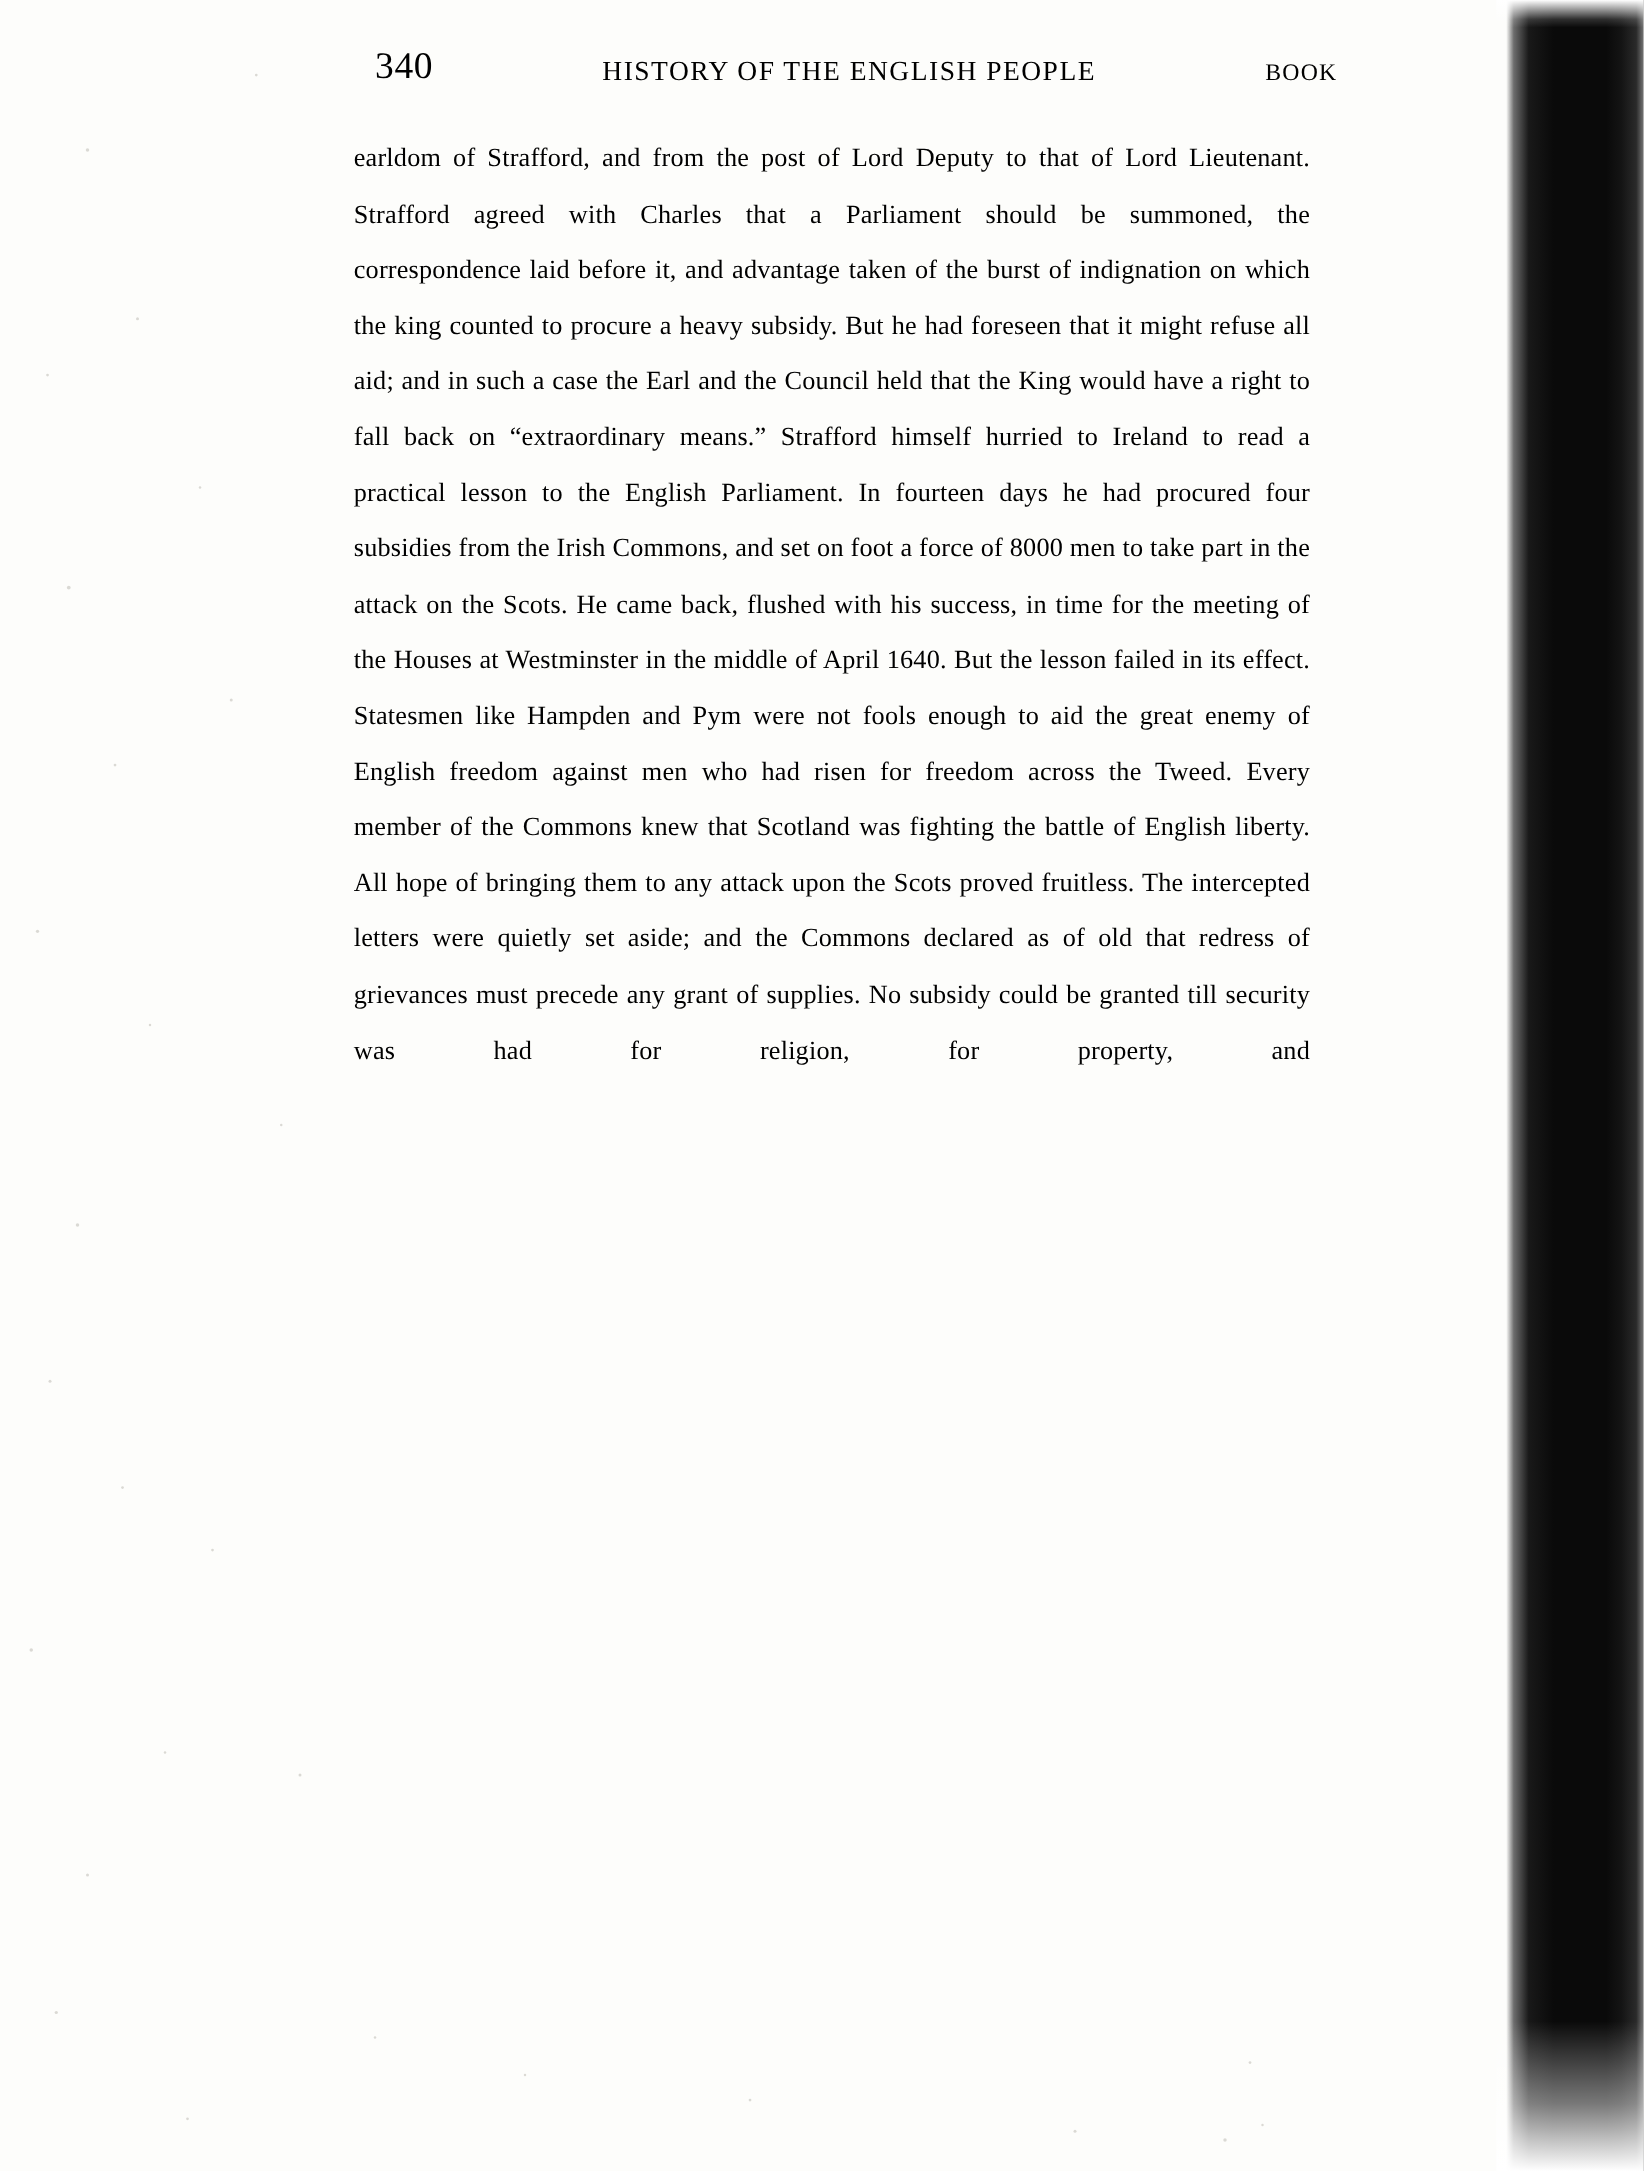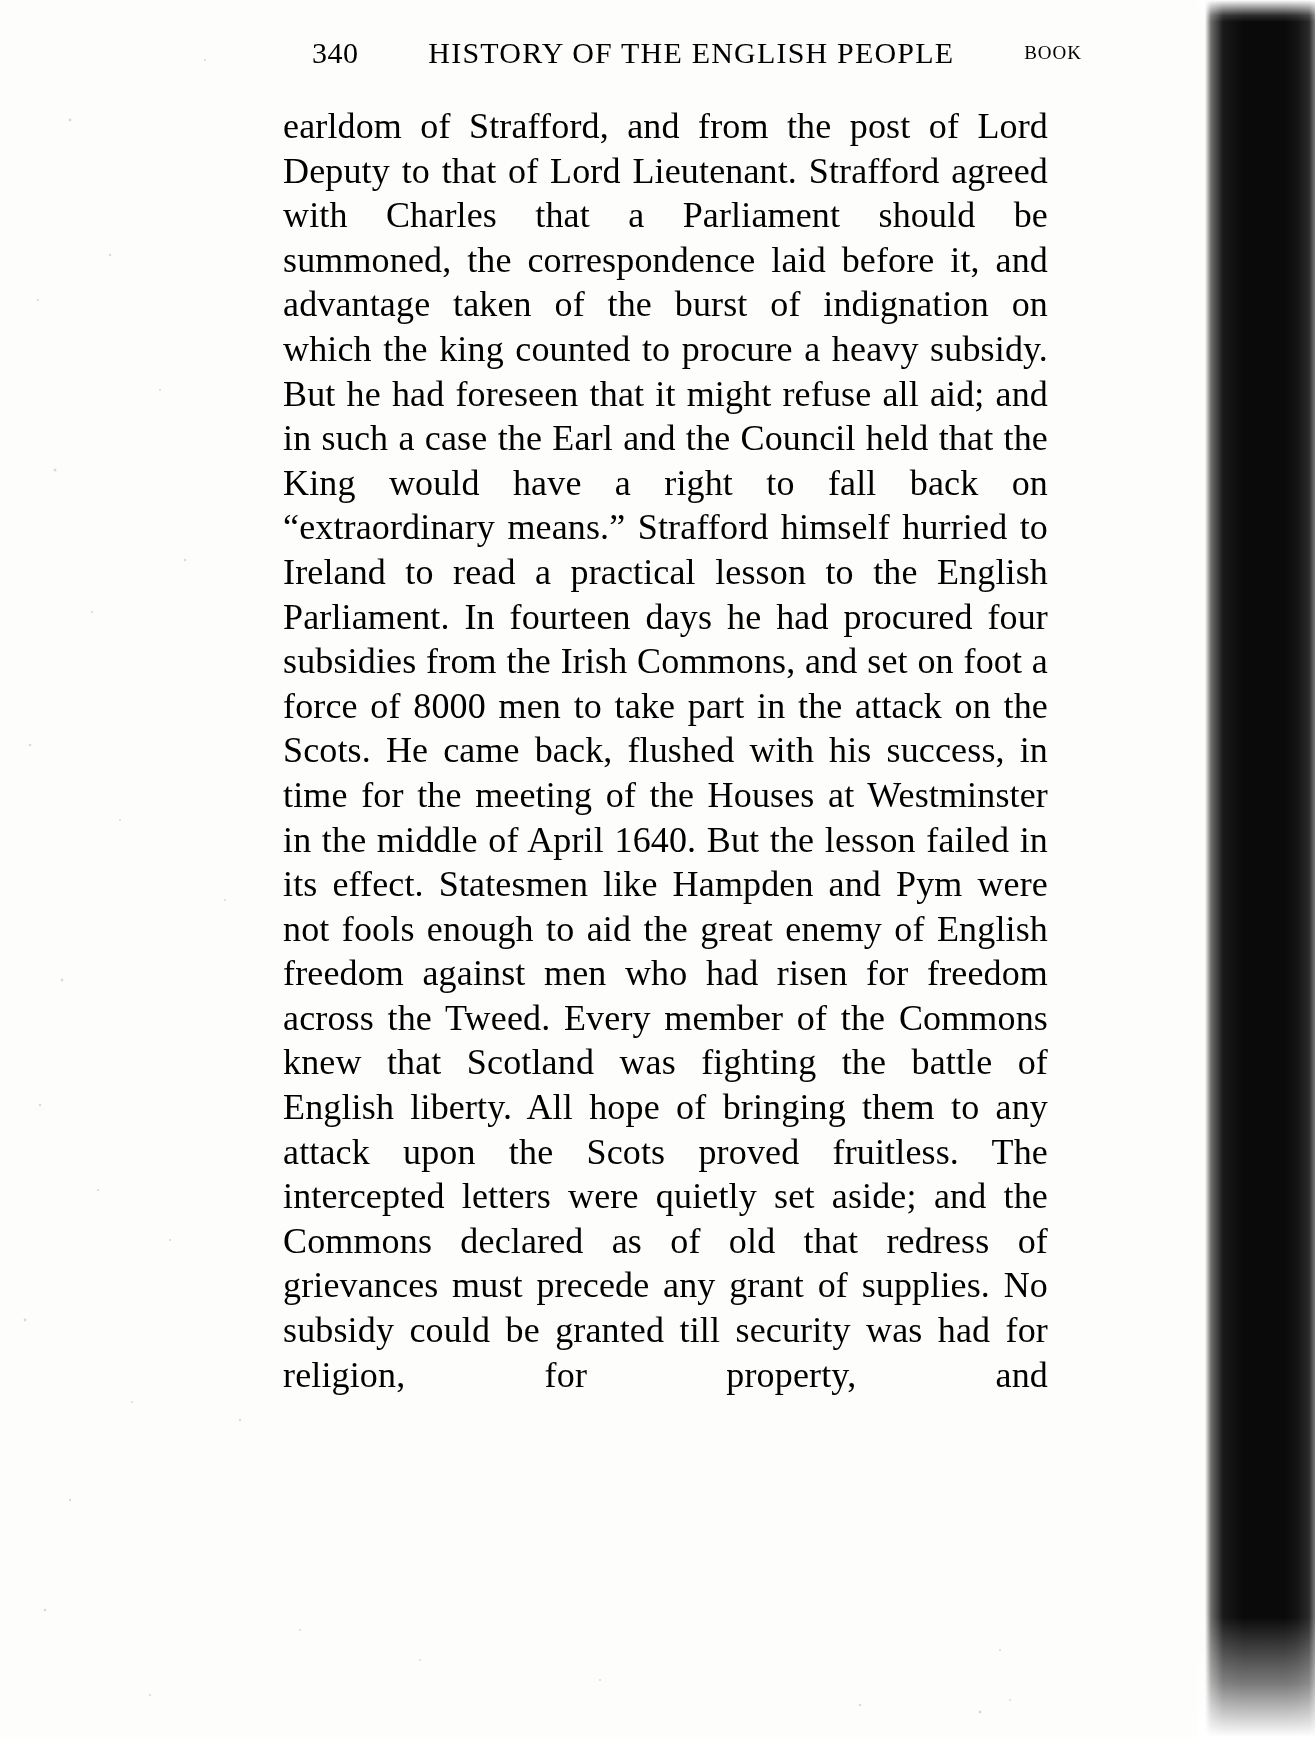--- a/index.html
+++ b/index.html
@@ -61,34 +61,34 @@
     right: 0;
     width: 118px;
     height: 120px;
     background: linear-gradient(to top, #ffffff 0%, rgba(255,255,255,0.45) 45%, rgba(255,255,255,0) 100%);
   }
 
   
   .running-head {
     position: absolute;
     top: 36px;
-    left: 312px;
+    left: 300px;
     width: 770px;
     display: flex;
-    align-items: center;
+    align-items: flex-end;
     white-space: nowrap;
   }
   .folio {
     font-size: 30px;
     letter-spacing: .5px;
   }
   .head-title {
     flex: 1;
     text-align: center;
-    font-size: 30px;
+    font-size: 22px;
     letter-spacing: 1.2px;
   }
   .head-book {
     font-size: 19px;
     letter-spacing: 1px;
   }
 
   
   .margin-notes {
     position: absolute;
@@ -120,21 +120,21 @@
     letter-spacing: .2px;
     white-space: nowrap;
   }
 
   
   .body-col {
     position: absolute;
     left: 283px;
     top: 104px;
     width: 765px;
-    font-size: 36px;
+    font-size: 21px;
     line-height: 44.6px;
     text-align: justify;
     text-justify: inter-word;
     letter-spacing: .15px;
   }
   .body-col p {
     margin: 0;
     text-indent: 0;
   }
   

